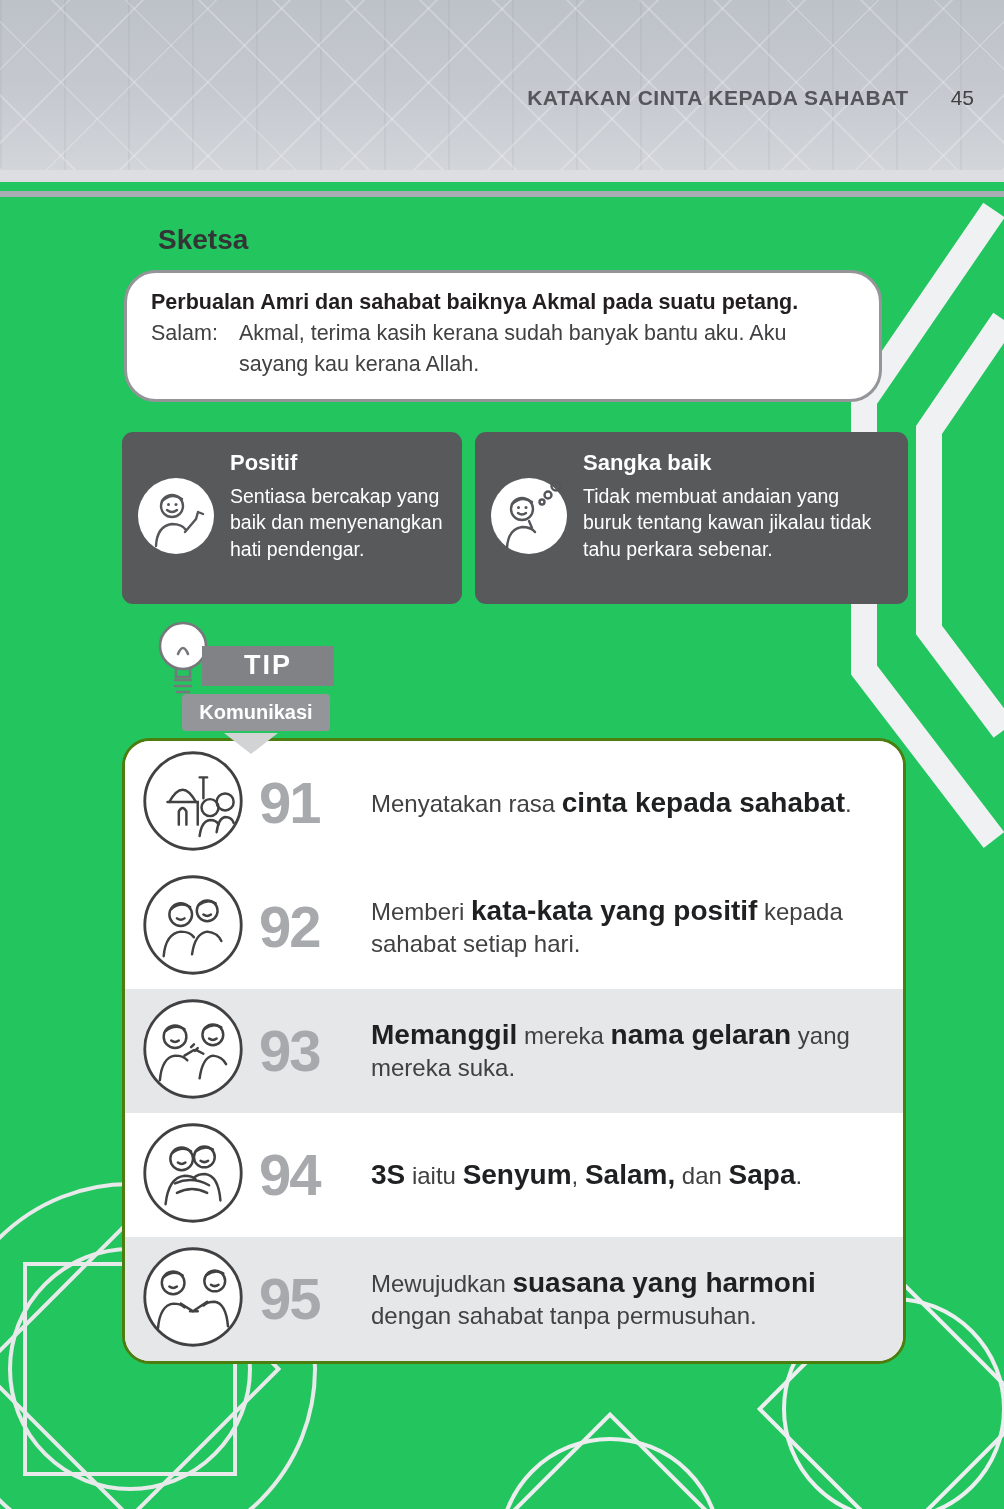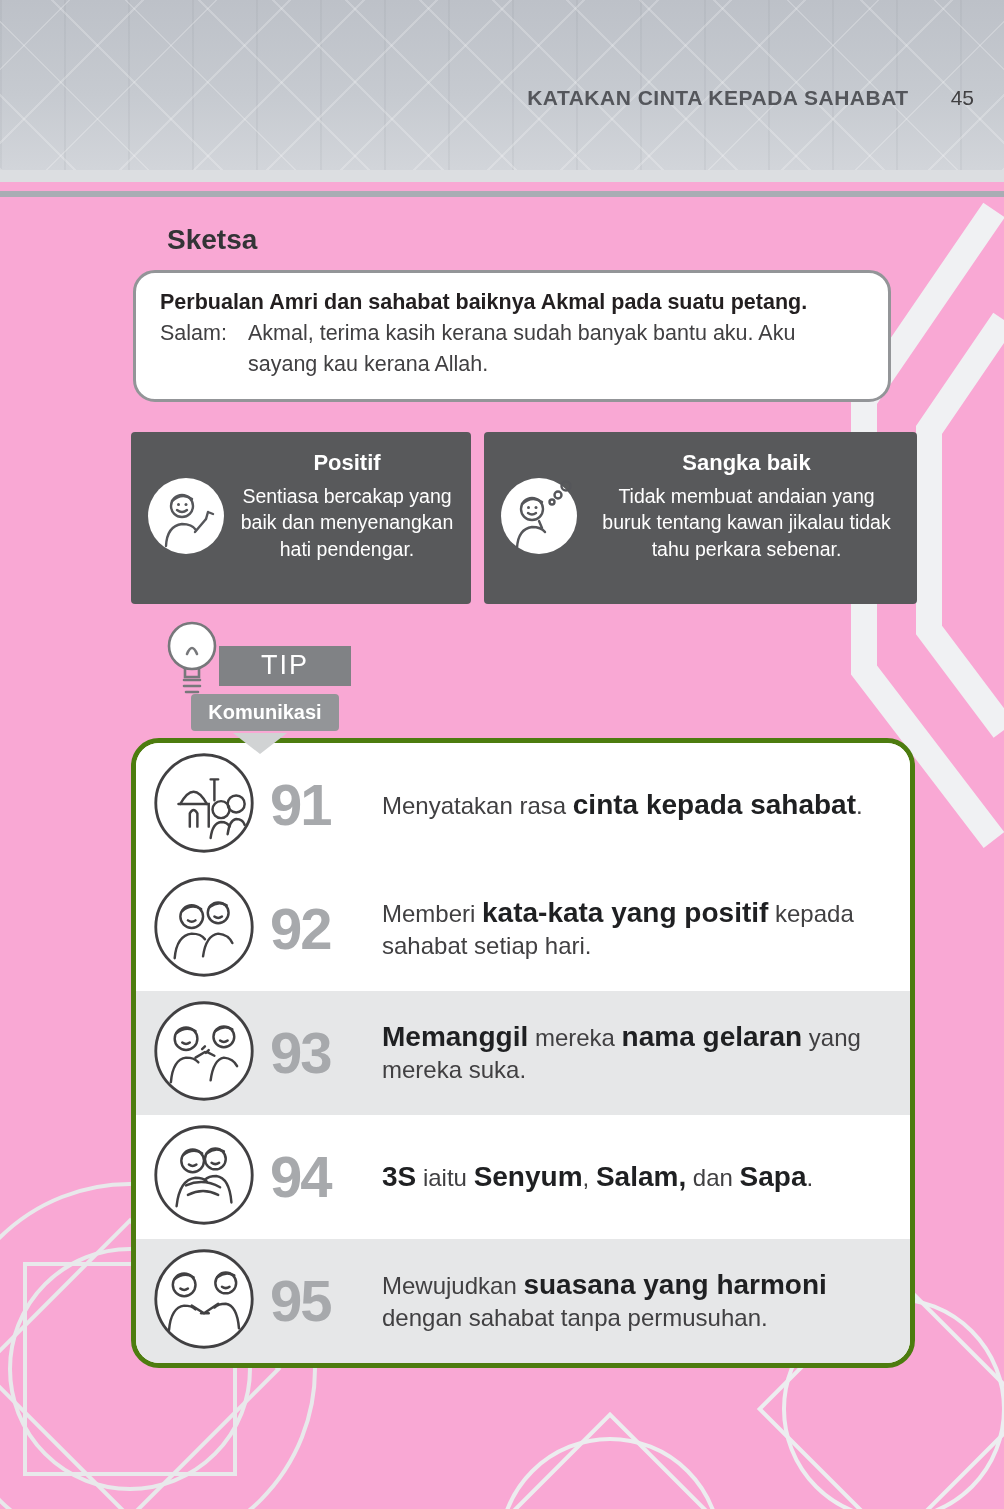--- a/index.html
+++ b/index.html
@@ -1,20 +1,20 @@
 <!DOCTYPE html>
 <html><head>
 <meta charset="utf-8">
 <style>
   * { margin:0; padding:0; box-sizing:border-box; }
   html,body { background:#ffffff; }
   .page {
     position:relative; width:1004px; height:1509px; margin:0 auto;
-    background:#f9a8d4; overflow:hidden;
-    font-family:"Liberation Sans", sans-serif; color:#414042;padding-left:9px;
+    background:#22c55e; overflow:hidden;
+    font-family:"Liberation Sans", sans-serif; color:#414042;
   }
   
   .deco { position:absolute; z-index:0; pointer-events:none; }
   
   .header-band {
     position:absolute; top:0; left:0; width:100%; height:170px; z-index:1;
     background:linear-gradient(180deg,#bdc1c8 0%,#c6cad0 55%,#d2d5da 100%);
   }
   .header-band::before {
     content:""; position:absolute; inset:0; opacity:.8;
@@ -30,59 +30,59 @@
     display:flex; align-items:baseline; gap:42px;
   }
   .header-title { font-size:21px; font-weight:bold; letter-spacing:.5px; color:#54565b; }
   .header-pagenum { font-size:21px; color:#414042; }
   
   .content { position:relative; z-index:2; padding-top:224px; }
   .sketsa-heading { margin-left:158px; font-size:28px; font-weight:bold; color:#333436; }
   
   .dialog-box {
     margin:14px 0 8px 124px; width:758px;
-    border:3px solid #939598; border-radius:22px;
+    border:3px solid #939598; border-radius:32px;
     padding:14px 24px 18px 24px; background:#fff;
   }
   .dialog-title { font-size:21.5px; font-weight:bold; color:#231f20; line-height:1.45; }
   .dialog-line { display:grid; grid-template-columns:88px 1fr; font-size:21.5px; line-height:1.45; color:#414042; }
   
   .cards { display:flex; gap:13px; margin:30px 0 0 122px; }
   .card {
-    background:#58595b; color:#ffffff; border-radius:4px;
-    padding:16px 16px 16px 14px; min-height:172px; display:flex; gap:12px;text-align:center;
+    background:#58595b; color:#ffffff; border-radius:11px;
+    padding:16px 16px 16px 14px; min-height:172px; display:flex; gap:12px;
   }
   .card-1 { width:340px; }
   .card-2 { width:433px; }
   .card-icon { flex:0 0 82px; align-self:center; }
   .card-title { font-size:22px; font-weight:bold; margin:2px 0 7px; }
   .card-text { font-size:19.5px; line-height:1.38; }
   
   .tip-block { position:relative; margin:16px 0 0 150px; height:128px; z-index:3; }
   .tip-bulb { position:absolute; left:0; top:-6px; }
   .tip-banner {
     position:absolute; left:52px; top:26px; width:132px; height:40px;
-    background:#808285; color:#fff; font-size:27px; font-weight:normal; letter-spacing:2px;
-    display:flex; align-items:center; justify-content:center;margin-left:8px;
+    background:#808285; color:#fff; font-size:27px; font-weight:bold; letter-spacing:2px;
+    display:flex; align-items:center; justify-content:center;
   }
   .tip-sublabel {
     position:absolute; left:32px; top:74px; width:148px; height:37px;
     background:#939598; color:#fff; font-size:20px; font-weight:bold;
     border-radius:4px; display:flex; align-items:center; justify-content:center;
   }
   .tip-arrow {
     position:absolute; left:74px; top:113px; width:0; height:0;
     border-left:27px solid transparent; border-right:27px solid transparent;
     border-top:21px solid #d1d3d4;
   }
   
   .tips-box {
     position:relative; z-index:2;
     margin:-10px 0 0 122px; width:784px;
-    border:5px solid #4d7c0f; border-radius:28px; overflow:hidden; background:#fff;
+    border:3px solid #4d7c0f; border-radius:28px; overflow:hidden; background:#fff;
   }
   .tip-row { display:flex; align-items:center; min-height:112px; padding:8px 26px 8px 16px; background:#ffffff; }
   .tip-row:nth-child(3), .tip-row:nth-child(5) { background:#e6e7e8; }
   .tip-row-icon { flex:0 0 104px; }
   .tip-row-number {
     flex:0 0 88px; margin:0 8px 0 14px;
     font-size:58px; font-weight:bold; color:#a7a9ac; letter-spacing:-2px;
   }
   .tip-row-text { flex:1; padding-left:16px; font-size:24px; line-height:1.28; color:#414042; }
   .tip-row-text .seg-bold { font-weight:bold; font-size:28px; color:#1f2022; }

